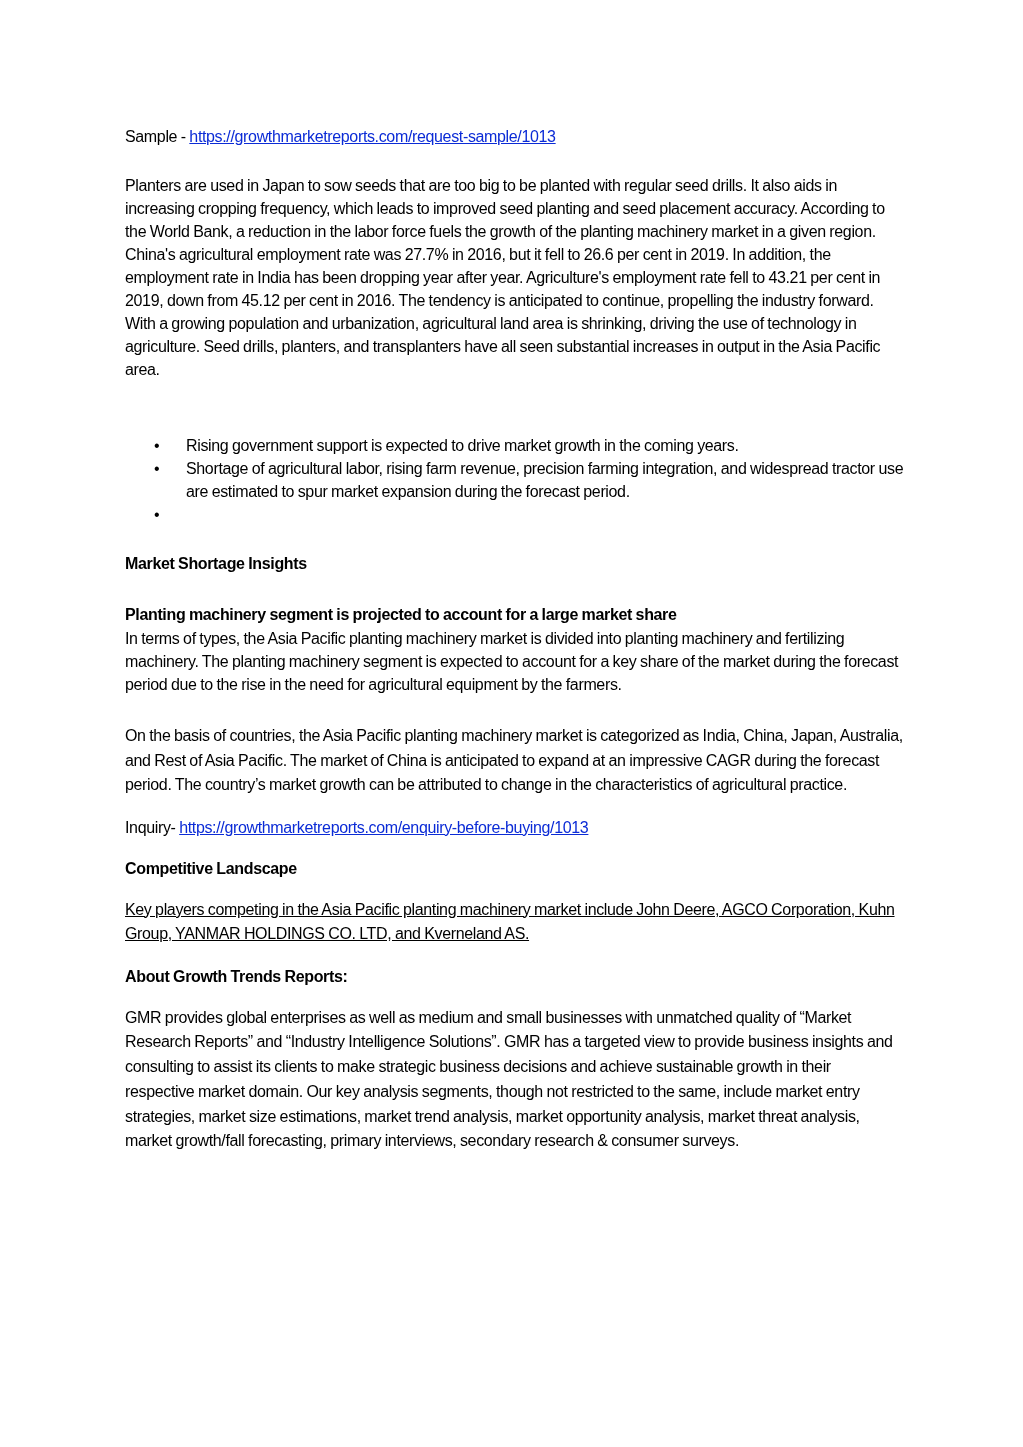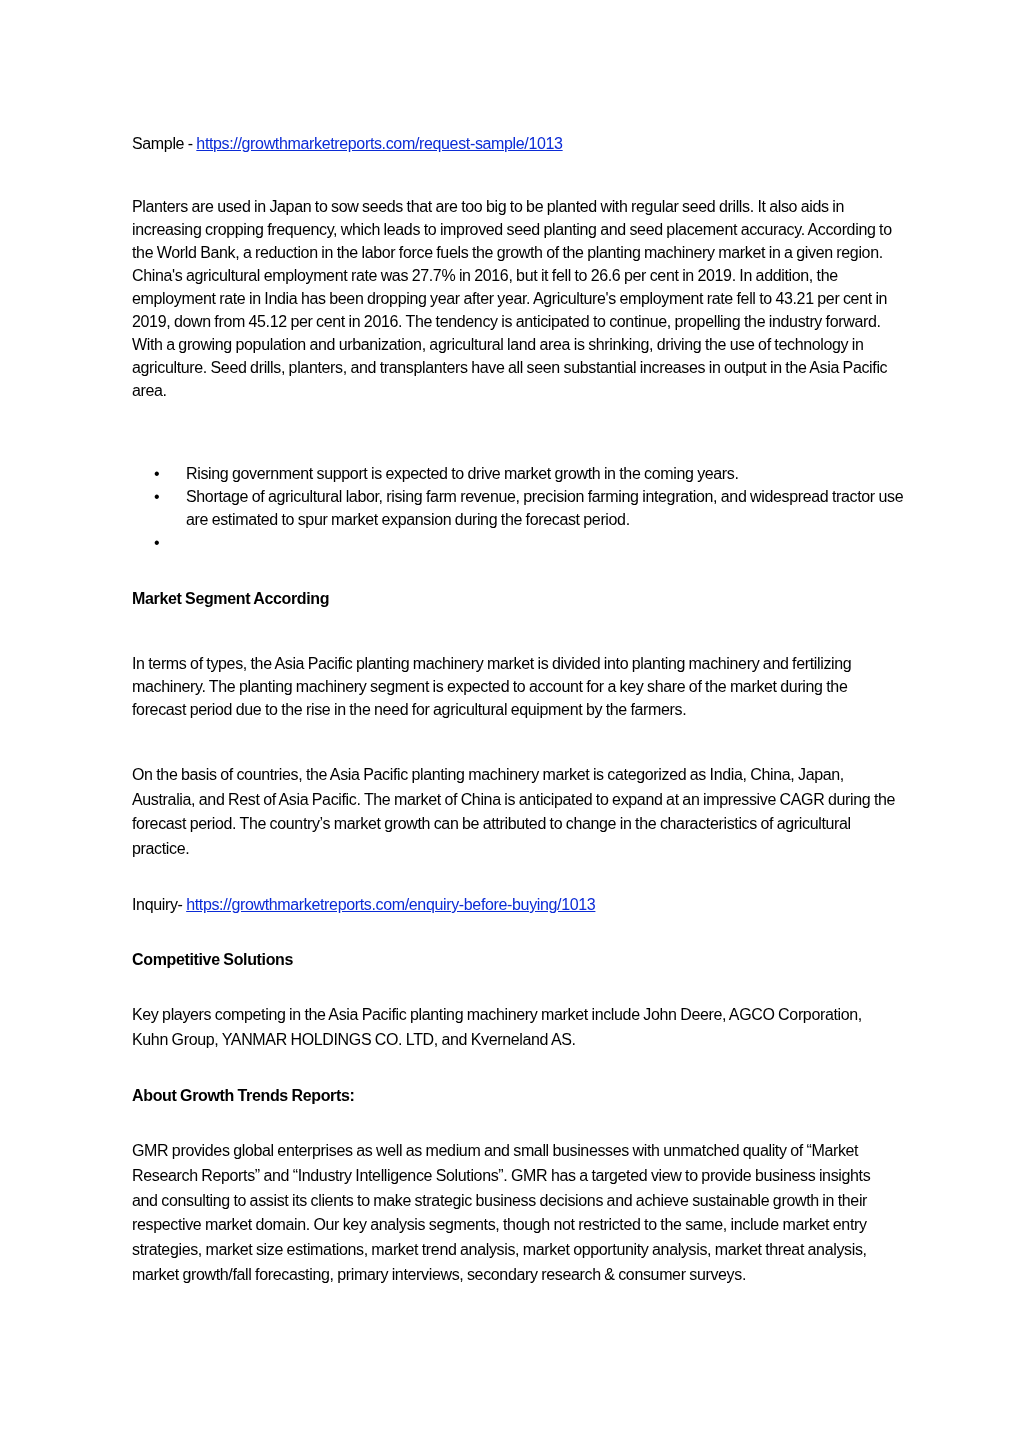--- a/index.html
+++ b/index.html
@@ -3,21 +3,21 @@
   <meta charset="utf-8">
   <style>
     html, body { margin: 0; padding: 0; background: #ffffff; }
     body { width: 1023px; height: 1447px; position: relative; overflow: hidden; }
     .page {
       position: absolute; left: 124px; top: 124px; width: 780px;
       font-family: "Liberation Sans", sans-serif;
       font-size: 16px; line-height: 23px; color: #000000;
       letter-spacing: -0.35px; word-spacing: -0.5px;
     }
-    p { margin: 8px; }
+    p { margin: 1px; }
     .link { color: #0b2bd6; text-decoration: underline; }
     .bold { font-weight: bold; }
     ul { margin: 0; padding: 0; list-style: none; }
     ul li { position: relative; padding-left: 62px; }
     ul li .bullet { position: absolute; left: 30px; top: 0; }
     .gap-24 { height: 24px; }
     .gap-26 { height: 26px; }
     .gap-48 { height: 48px; }
     .gap-16 { height: 16px; }
   </style>
@@ -48,43 +48,44 @@
       <span class="bullet">•</span>
       <span>Shortage of agricultural labor, rising farm revenue, precision farming integration, and widespread tractor use are estimated to spur market expansion during the forecast period.</span>
     </li>
     <li>
       <span class="bullet">•</span>
     </li>
   </ul>
 
   <div class="gap-48"></div>
 
-  <p class="bold">Market Segment According</p>
+  <p class="bold">Market Shortage Insights</p>
 
   <div class="gap-26"></div>
 
+  <p class="bold">Planting machinery segment is projected to account for a large market share</p>
   <p>In terms of types, the Asia Pacific planting machinery market is divided into planting machinery and fertilizing machinery. The planting machinery segment is expected to account for a key share of the market during the forecast period due to the rise in the need for agricultural equipment by the farmers.</p>
 
   <div class="gap-26"></div>
 
   <p style="line-height:24.5px;">On the basis of countries, the Asia Pacific planting machinery market is categorized as India, China, Japan, Australia, and Rest of Asia Pacific. The market of China is anticipated to expand at an impressive CAGR during the forecast period. The country’s market growth can be attributed to change in the characteristics of agricultural practice.</p>
 
   <div class="gap-16"></div>
 
   <p>
     <span>Inquiry- </span><a class="link">https://growthmarketreports.com/enquiry-before-buying/1013</a>
   </p>
 
   <div class="gap-16"></div>
 
-  <p class="bold">Competitive Solutions</p>
+  <p class="bold">Competitive Landscape</p>
 
   <div class="gap-16"></div>
 
-  <p style="line-height:24.5px;">Key players competing in the Asia Pacific planting machinery market include John Deere, AGCO Corporation, Kuhn Group, YANMAR HOLDINGS CO. LTD, and Kverneland AS.</p>
+  <p style="line-height:24.5px;text-decoration:underline;">Key players competing in the Asia Pacific planting machinery market include John Deere, AGCO Corporation, Kuhn Group, YANMAR HOLDINGS CO. LTD, and Kverneland AS.</p>
 
   <div class="gap-16"></div>
 
   <p class="bold">About Growth Trends Reports:</p>
 
   <div class="gap-16"></div>
 
   <p style="line-height:24.8px;">GMR provides global enterprises as well as medium and small businesses with unmatched quality of “Market Research Reports” and “Industry Intelligence Solutions”. GMR has a targeted view to provide business insights and consulting to assist its clients to make strategic business decisions and achieve sustainable growth in their respective market domain. Our key analysis segments, though not restricted to the same, include market entry strategies, market size estimations, market trend analysis, market opportunity analysis, market threat analysis, market growth/fall forecasting, primary interviews, secondary research &amp; consumer surveys.</p>
 
 </div>

